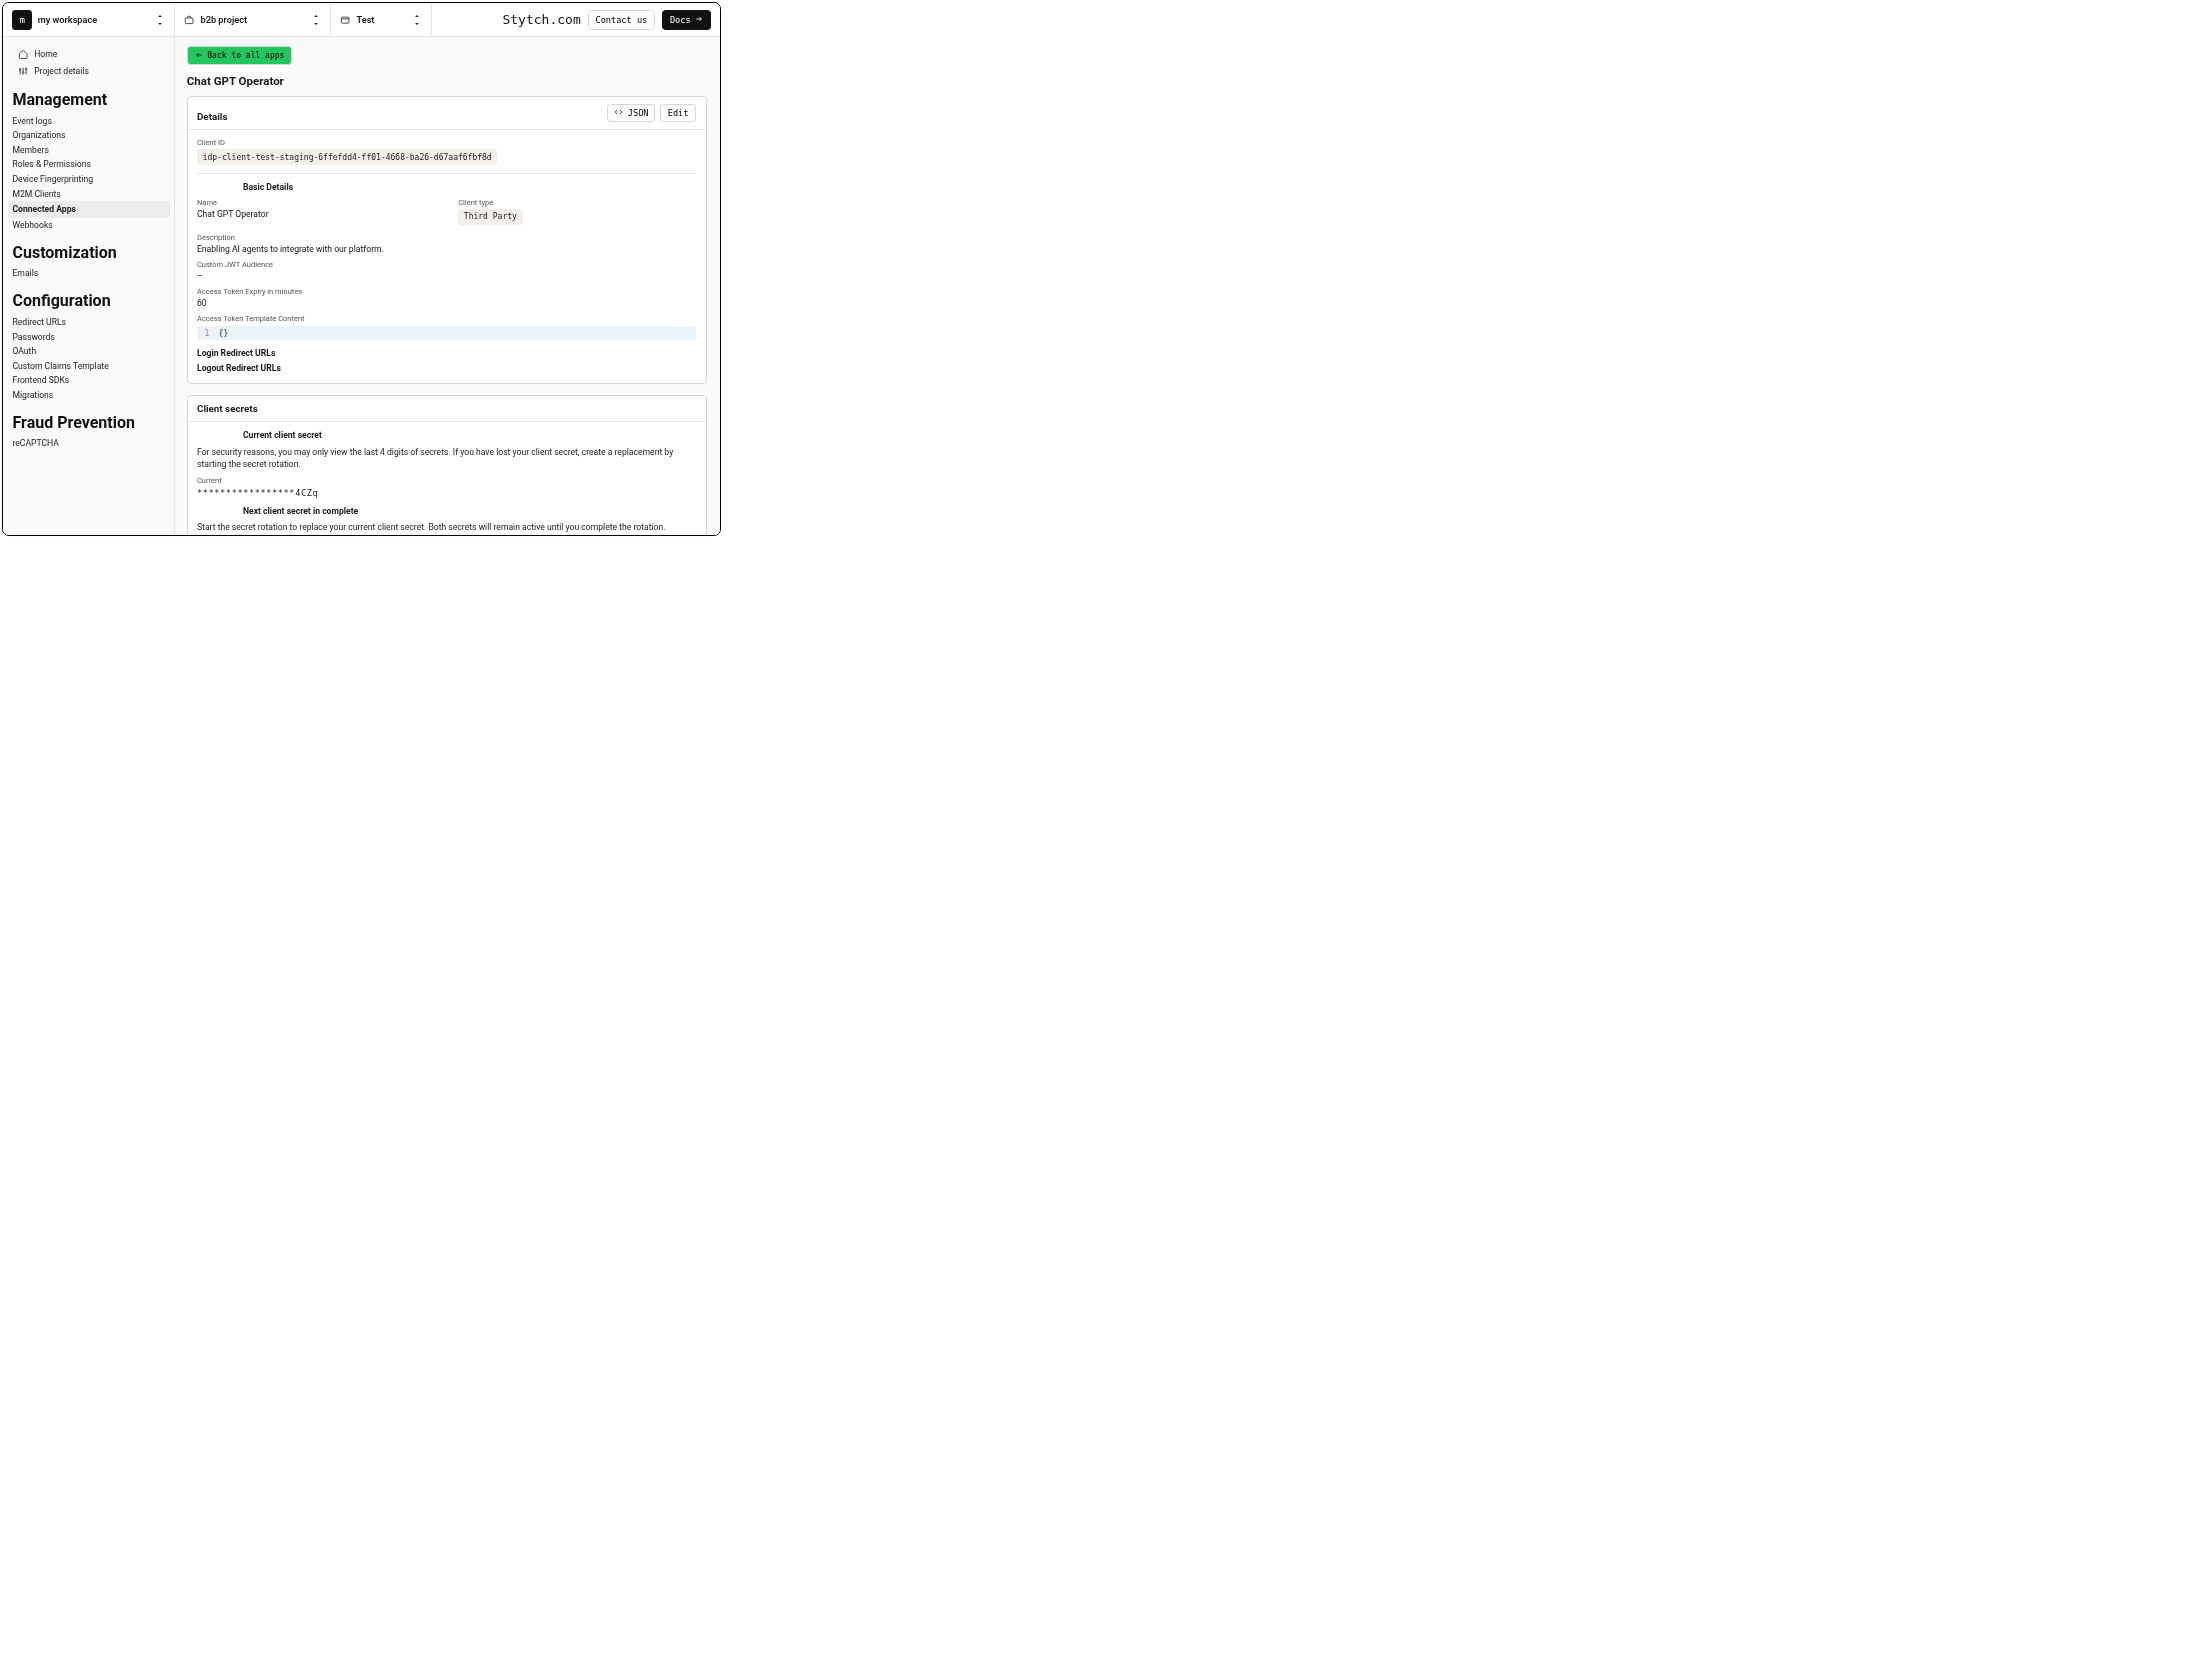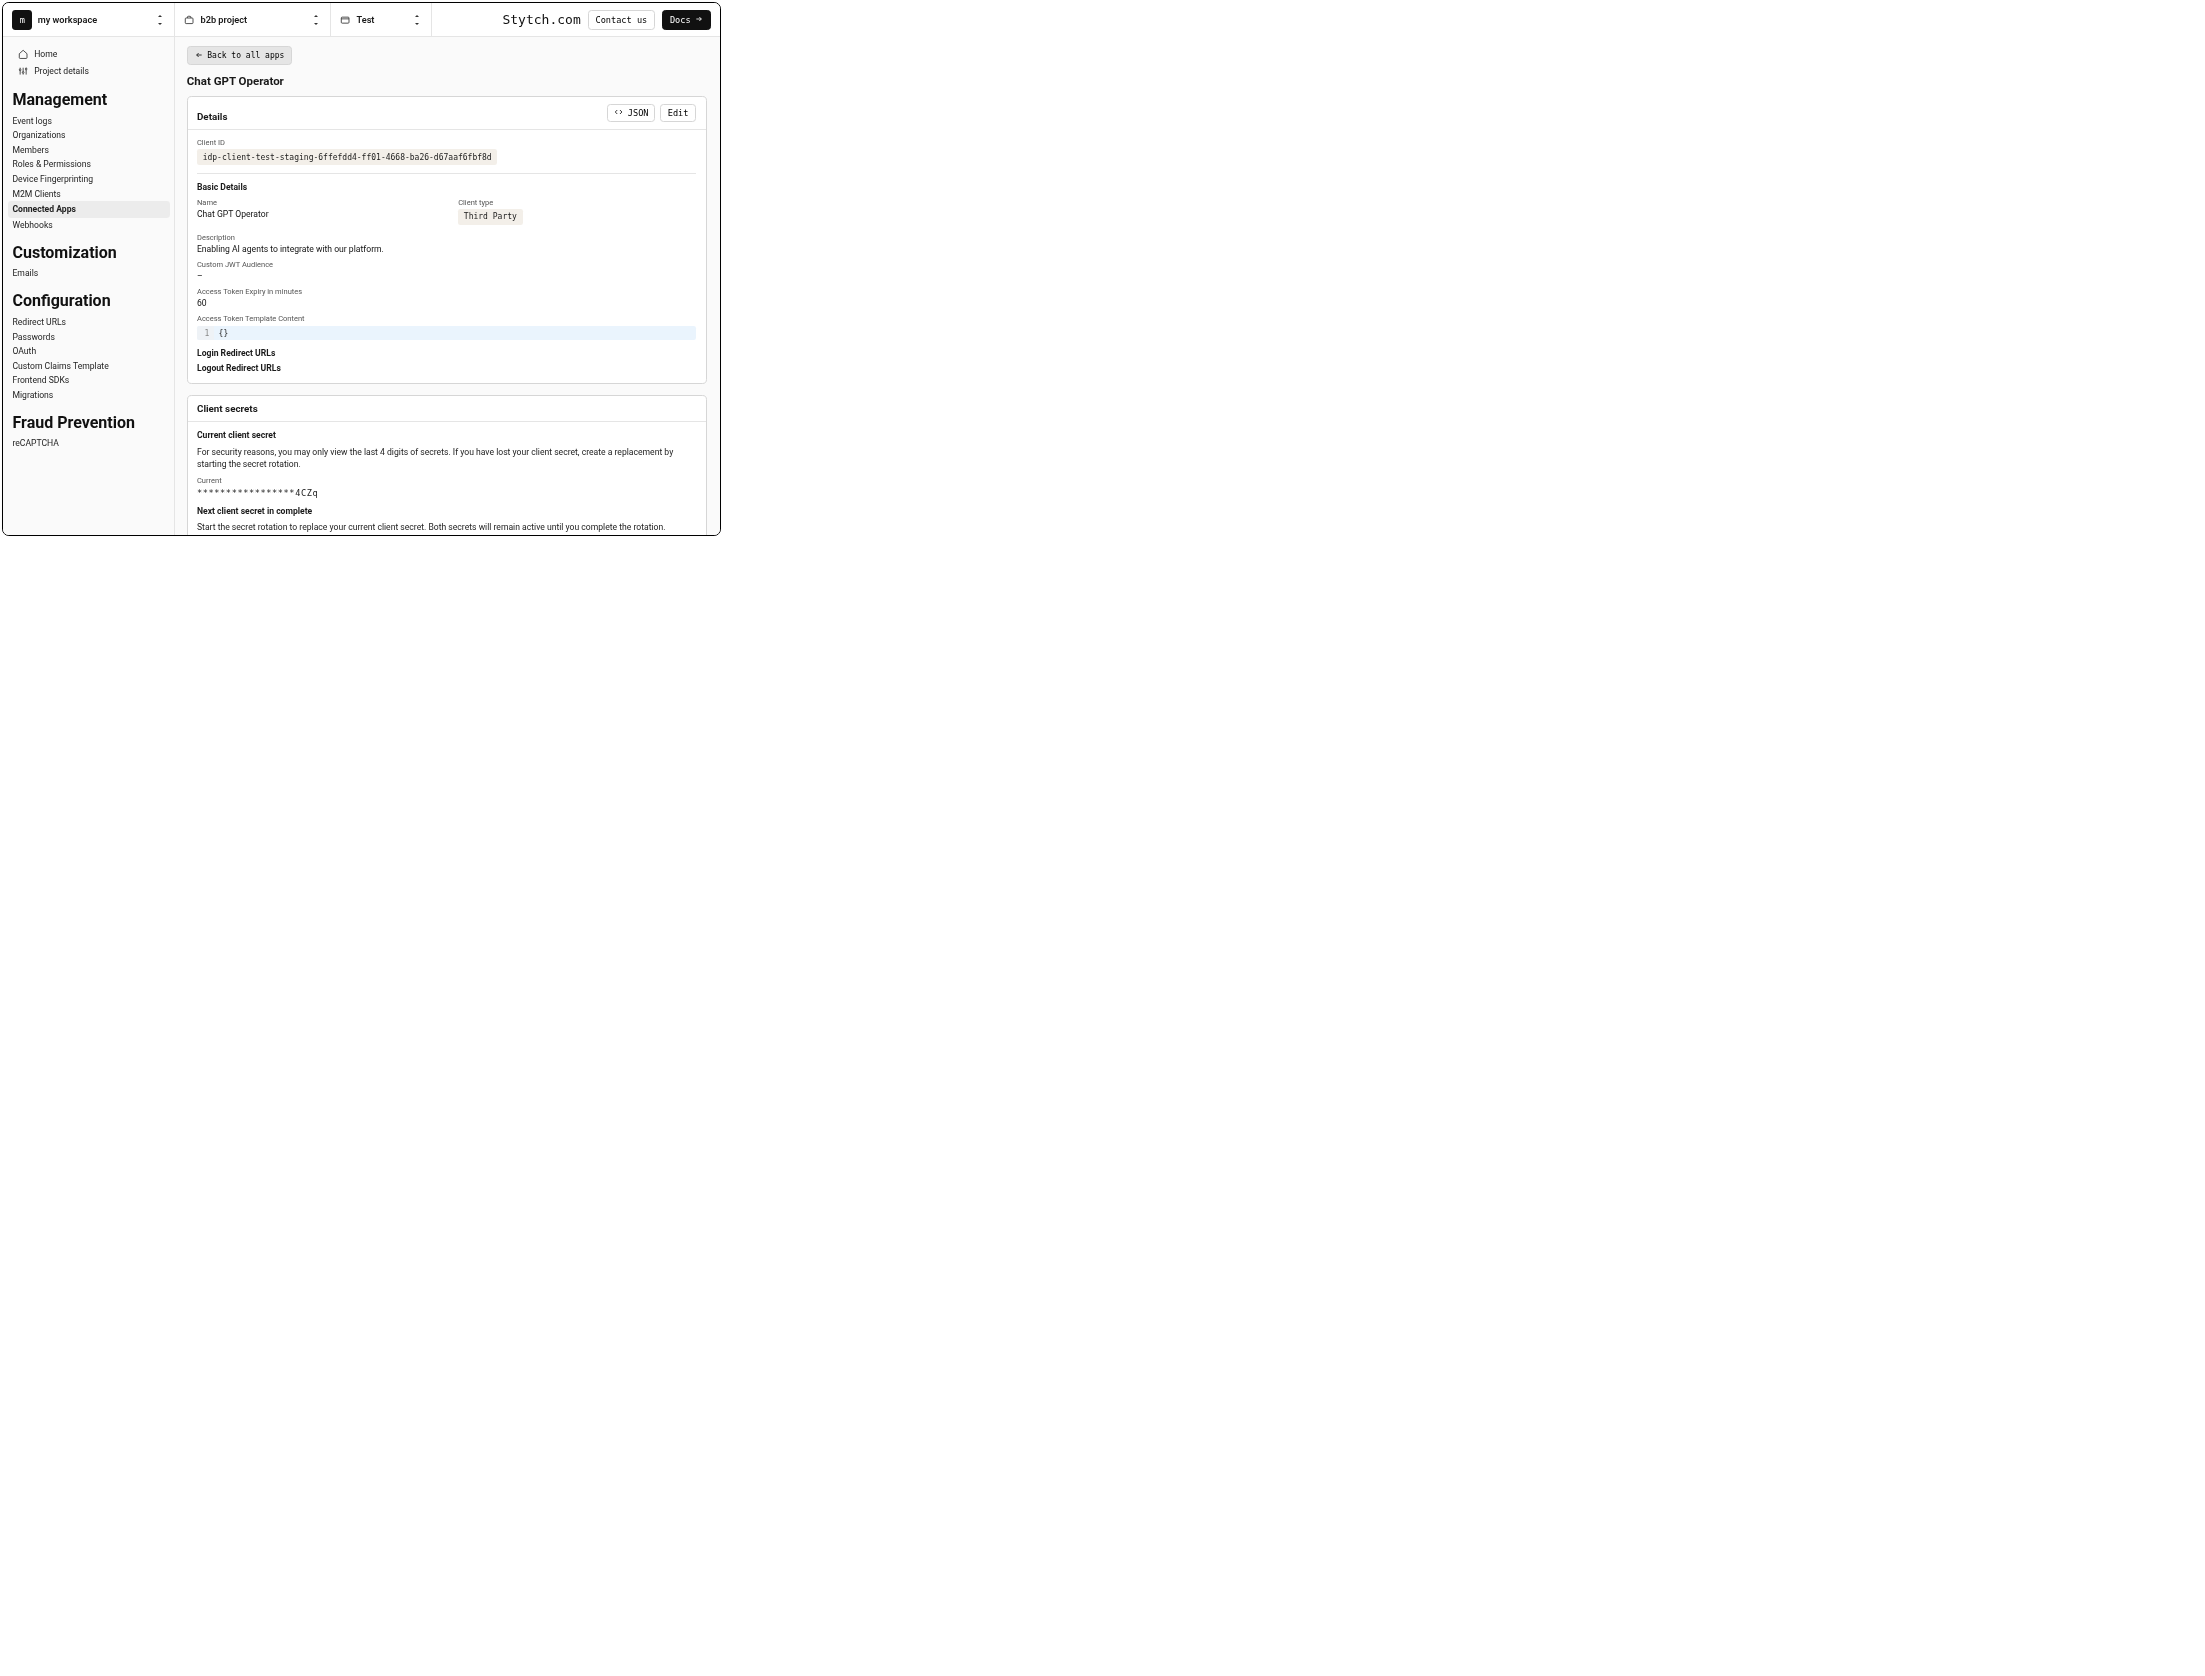--- a/index.html
+++ b/index.html
@@ -131,21 +131,21 @@
   }
   
   .main {
     flex: 1;
     padding: 9.2px 13.8px 13.8px 11.5px;
     overflow-y: auto;
     background: #fafafa;
   }
   .back-btn {
     border: 0.6px solid #d6d6d6;
-    background: #e5e5e5;
+    background: #22c55e;
     border-radius: 3.4px;
     padding: 3.4px 6.9px;
     display: inline-flex;
     align-items: center;
     gap: 4.6px;
     font-family: ui-monospace, Menlo, monospace;
     font-size: 8px;
     cursor: pointer;
   }
   .page-title {
@@ -182,20 +182,21 @@
     font-family: ui-monospace, Menlo, monospace;
     font-size: 8px;
     padding: 3.4px 5.7px;
     border-radius: 2.3px;
   }
   .hr { border: none; border-top: 0.6px solid #e5e5e5; margin: 8px 0; }
   .section-sub {
     font-weight: 700;
     font-size: 8.6px;
     margin-bottom: 5.7px;
+    margin-left: 46px;
   }
   .two-col {
     display: flex;
     gap: 23px;
   }
   .two-col > div { flex: 1; }
   .value-text { font-size: 8.6px; color: #111; }
   .code-editor {
     margin-top: 3.4px;
     border-radius: 2.3px;

